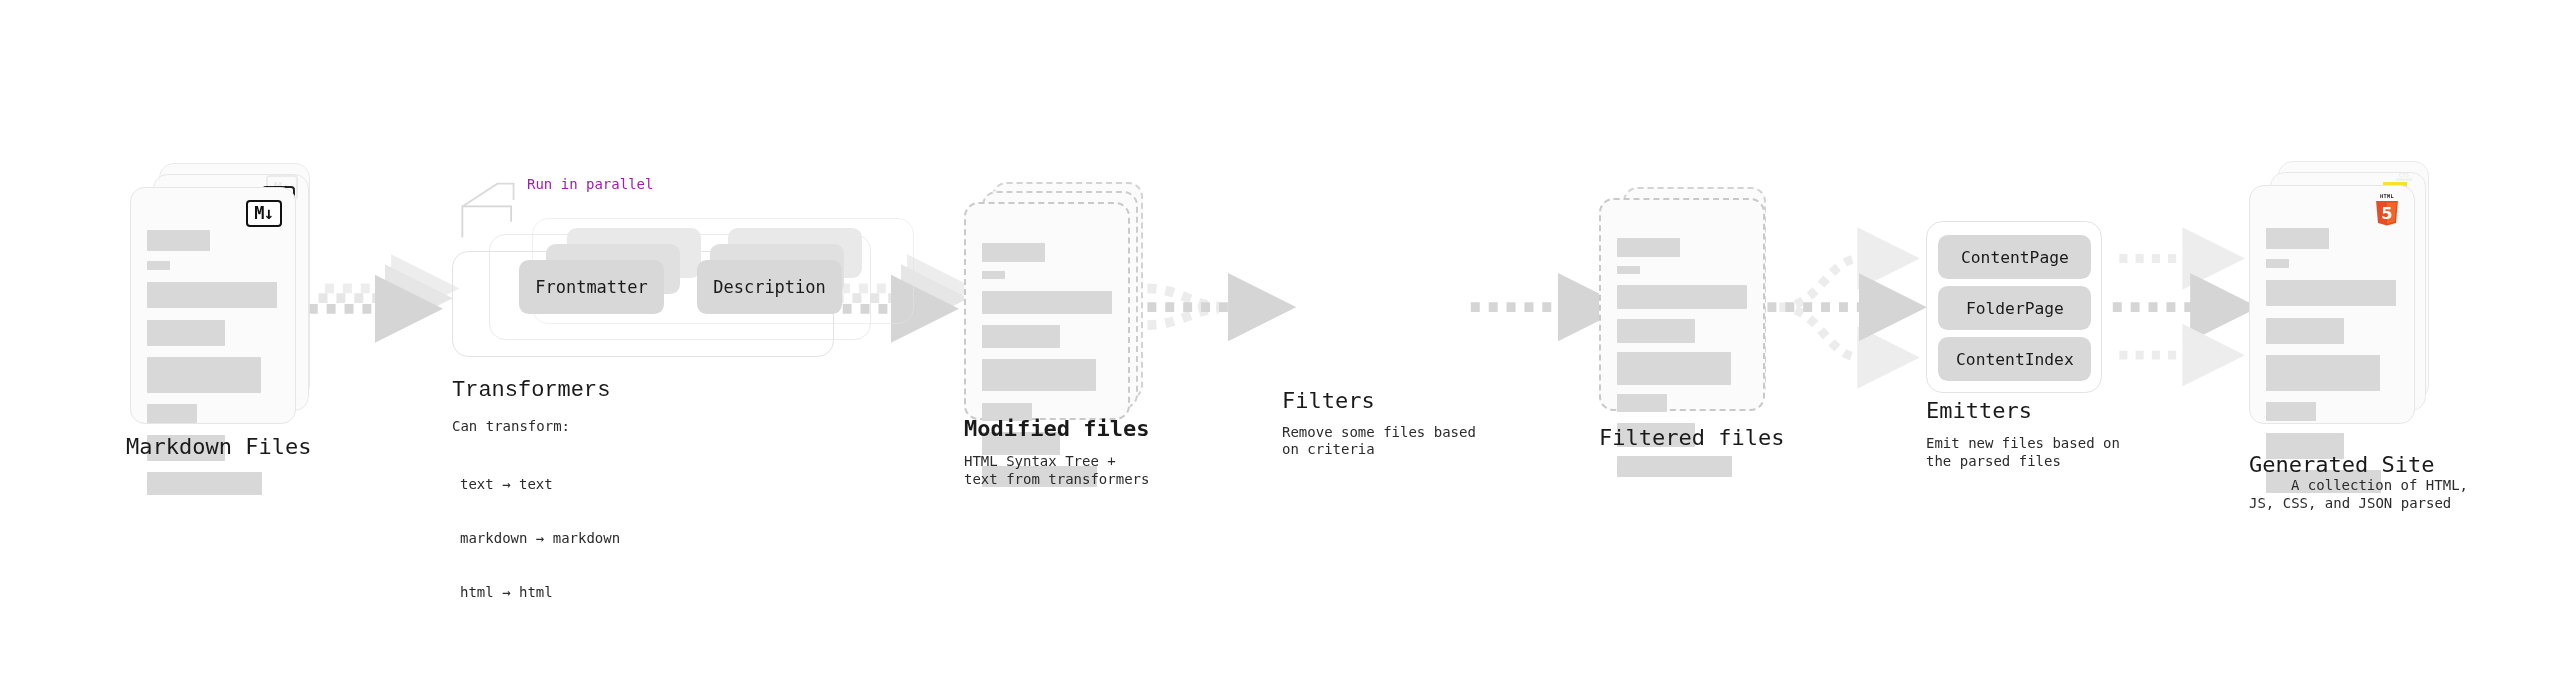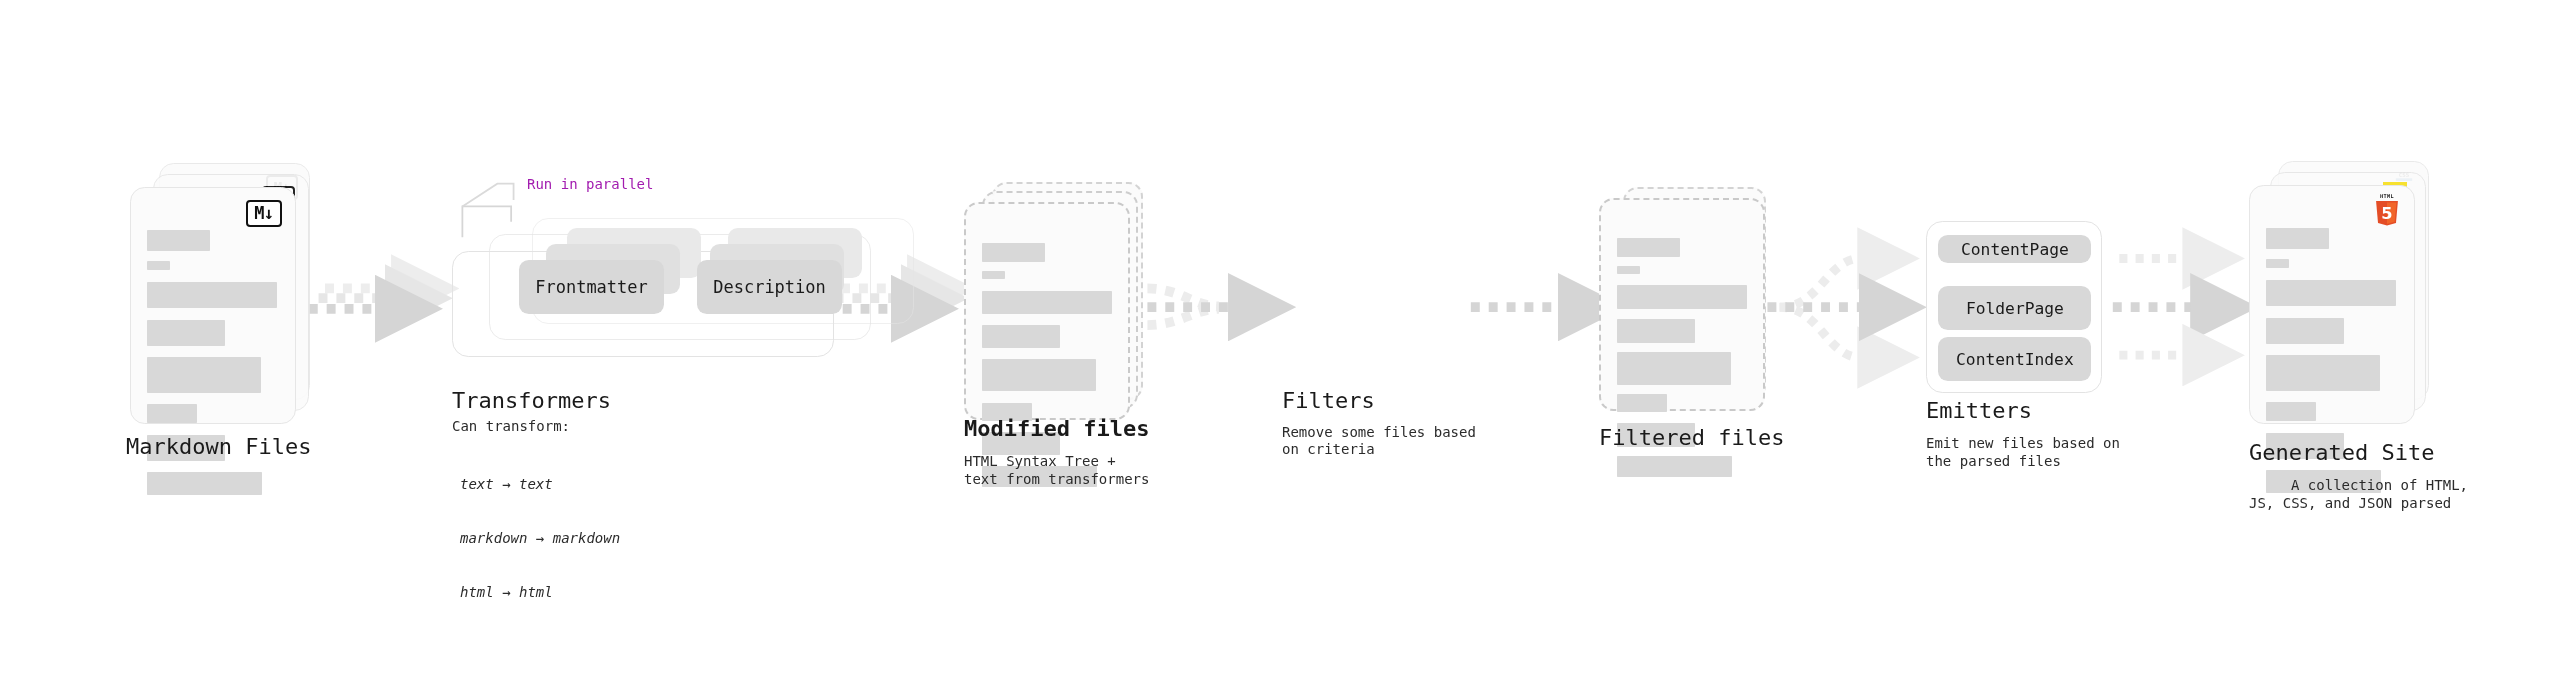--- a/index.html
+++ b/index.html
@@ -100,21 +100,21 @@
     line-height: 18px;
     color: #2b2b2b;
     white-space: pre;
   }
   .note {
     position: absolute;
     font-size: 14px;
     color: #a21caf;
     white-space: nowrap;
   }
-  .bullet-list { margin: 0; padding: 0; list-style: none; font-style: italic; }
+  .bullet-list { margin: 0; padding: 0; list-style: none; }
   .bullet-list li { white-space: pre; }
 
   svg { overflow: visible; display: block; }
   .svg-layer { position: absolute; left: 0; top: 0; pointer-events: none; }
 </style>
 </head>
 <body>
 
 <div id="stage">
 
@@ -214,21 +214,21 @@
     <div class="pill ghost2" style="left:115px; top:9.8px; width:134px; height:50px;">Frontmatter</div>
     <div class="pill ghost2" style="left:276px; top:9.8px; width:134px; height:50px;">Description</div>
     <div class="pill ghost1" style="left:94px; top:26px; width:134px; height:50px;">Frontmatter</div>
     <div class="pill ghost1" style="left:258px; top:26px; width:134px; height:50px;">Description</div>
 
     <div class="pill" style="left:67px;  top:42px; width:145px; height:54px;">Frontmatter</div>
     <div class="pill" style="left:245px; top:42px; width:145px; height:54px;">Description</div>
   </div>
 
   <div class="note" style="left:527px; top:176px;">Run in parallel</div>
-  <div class="title" style="left:452px; top:388px;">Transformers</div>
+  <div class="title" style="left:452px; top:378px;font-family:Liberation Mono, monospace;">Transformers</div>
   <div class="sub" style="left:452px; top:417px;">Can transform:</div>
   <ul class="bullet-list sub" style="left:460px; top:439px;">
     <li>text → text</li>
     <li>markdown → markdown</li>
     <li>html → html</li>
   </ul>
 
   <div class="doc-stack" style="left:964px; top:182px;">
     <div class="doc-card dashed" style="left:28px; top:0px;  width:151px; height:218px; opacity:.8;"></div>
     <div class="doc-card dashed" style="left:18px; top:9px; width:156px; height:218px; opacity:.9;"></div>
@@ -260,21 +260,21 @@
         <div class="doc-bar" style="left: 16.3px; top: 119px; width: 78px; height: 23.6px;"></div>
         <div class="doc-bar" style="left: 16.3px; top: 152px; width: 114px; height: 32.5px;"></div>
         <div class="doc-bar" style="left: 16.3px; top: 194px; width: 50px; height: 18px;"></div>
         <div class="doc-bar" style="left: 16.3px; top: 223px; width: 78px; height: 23.6px;"></div>
         <div class="doc-bar" style="left: 16.3px; top: 256px; width: 115px; height: 20.3px;"></div>
       </div>
   </div>
   <div class="title" style="left:1599px; top:425px;">Filtered files</div>
 
   <div class="proc-box" style="left:1926px; top:221px; width:176px; height:172px;">
-    <div class="pill" style="left:11.4px; top:13px; width:153px; height:28px; font-size:16.3px;">ContentPage</div>
+    <div class="pill" style="left:11.4px; top:13px; width:153px; height:44px; font-size:16.3px;">ContentPage</div>
     <div class="pill" style="left:11.4px; top:64px; width:153px; height:44px; font-size:16.3px;">FolderPage</div>
     <div class="pill" style="left:11.4px; top:115px; width:153px; height:44px; font-size:16.3px;">ContentIndex</div>
   </div>
   <div class="title" style="left:1926px; top:398px;">Emitters</div>
   <div class="sub" style="left:1926px; top:434px;">Emit new files based on</div>
   <div class="sub" style="left:1926px; top:452px;">the parsed files</div>
 
   <div class="doc-stack" style="left:2249px; top:161px;">
 
     <div class="doc-card solid" style="left:29px; top:0px; width:151px; height:239px; opacity:.85;">
@@ -298,18 +298,18 @@
     <div class="doc-bar" style="left: 16.3px; top: 42px; width: 63px; height: 21px;"></div>
         <div class="doc-bar" style="left: 16.3px; top: 73px; width: 23px; height: 9px;"></div>
         <div class="doc-bar" style="left: 16.3px; top: 94px; width: 130px; height: 26px;"></div>
         <div class="doc-bar" style="left: 16.3px; top: 132px; width: 78px; height: 26px;"></div>
         <div class="doc-bar" style="left: 16.3px; top: 169px; width: 114px; height: 36px;"></div>
         <div class="doc-bar" style="left: 16.3px; top: 216px; width: 50px; height: 19.5px;"></div>
         <div class="doc-bar" style="left: 16.3px; top: 247px; width: 78px; height: 26px;"></div>
         <div class="doc-bar" style="left: 16.3px; top: 284px; width: 115px; height: 23px;"></div>
       </div>
   </div>
-  <div class="title" style="left:2249px; top:440px;">Generated Site</div>
+  <div class="title" style="left:2249px; top:452px;">Generated Site</div>
   <div class="sub" style="left:2249px; top:476px;margin-left:42px;">A collection of HTML,</div>
   <div class="sub" style="left:2249px; top:494px;">JS, CSS, and JSON parsed</div>
 
 </div>
 
 
 </body></html>

